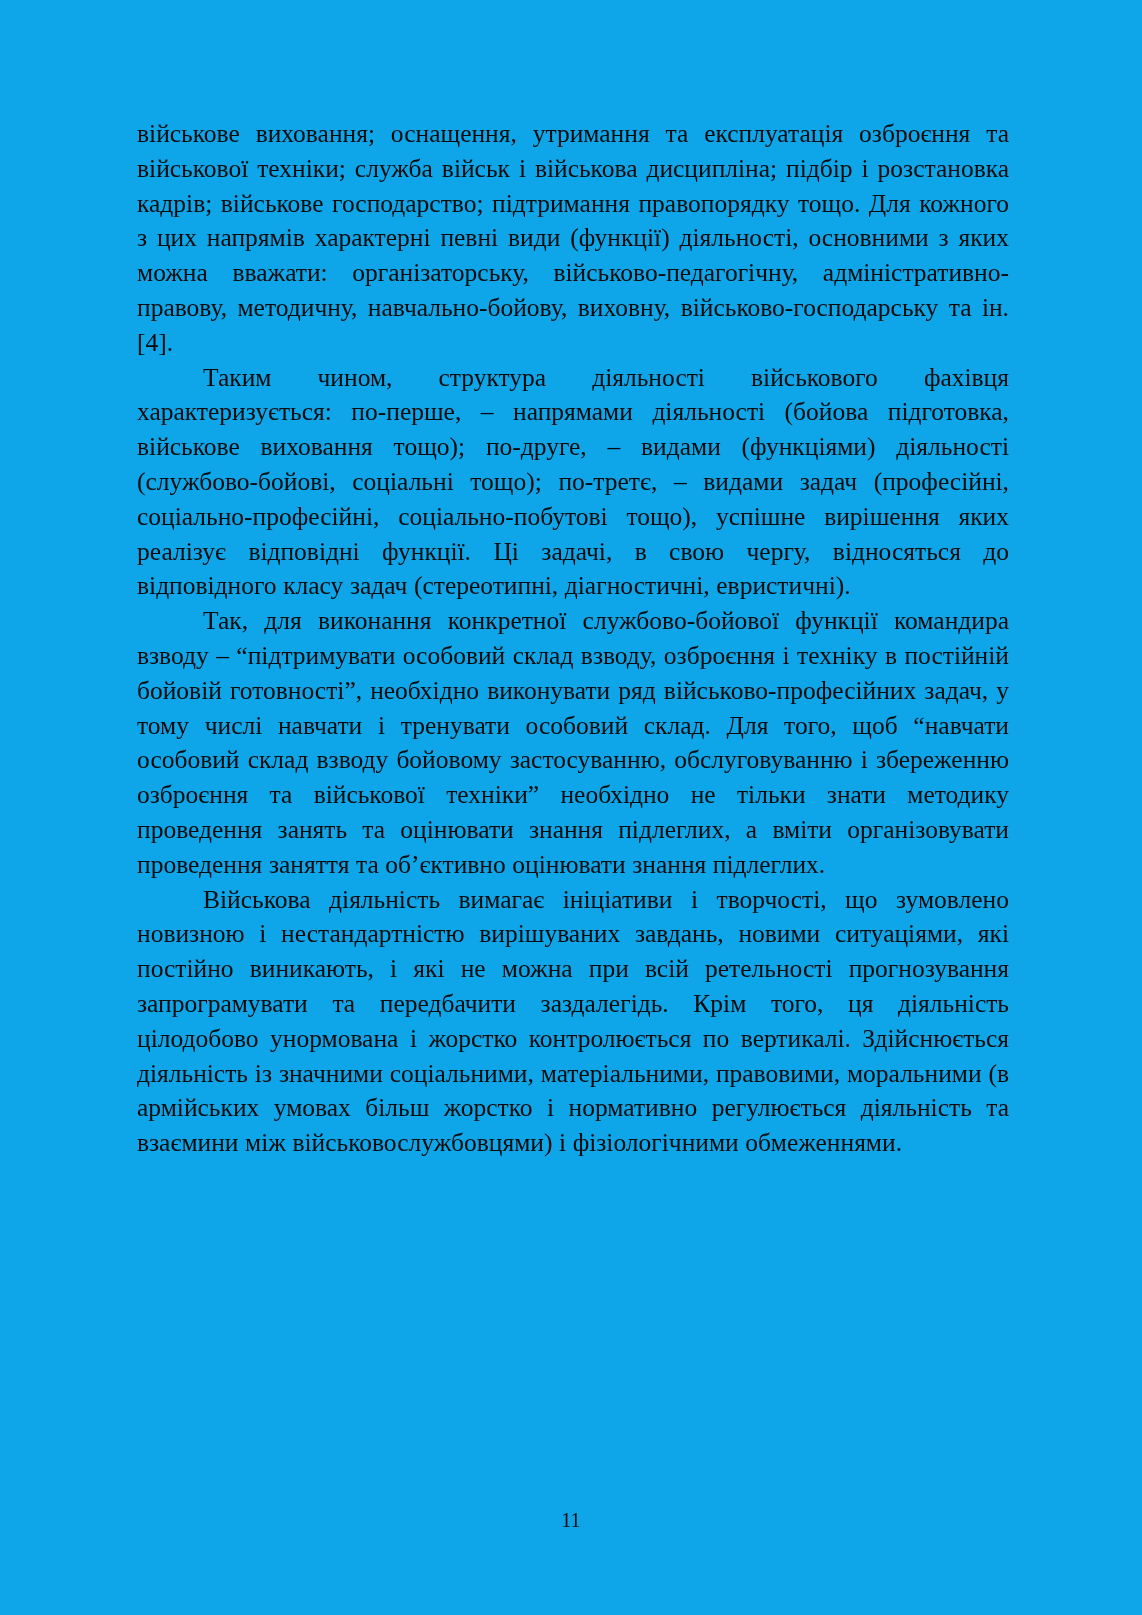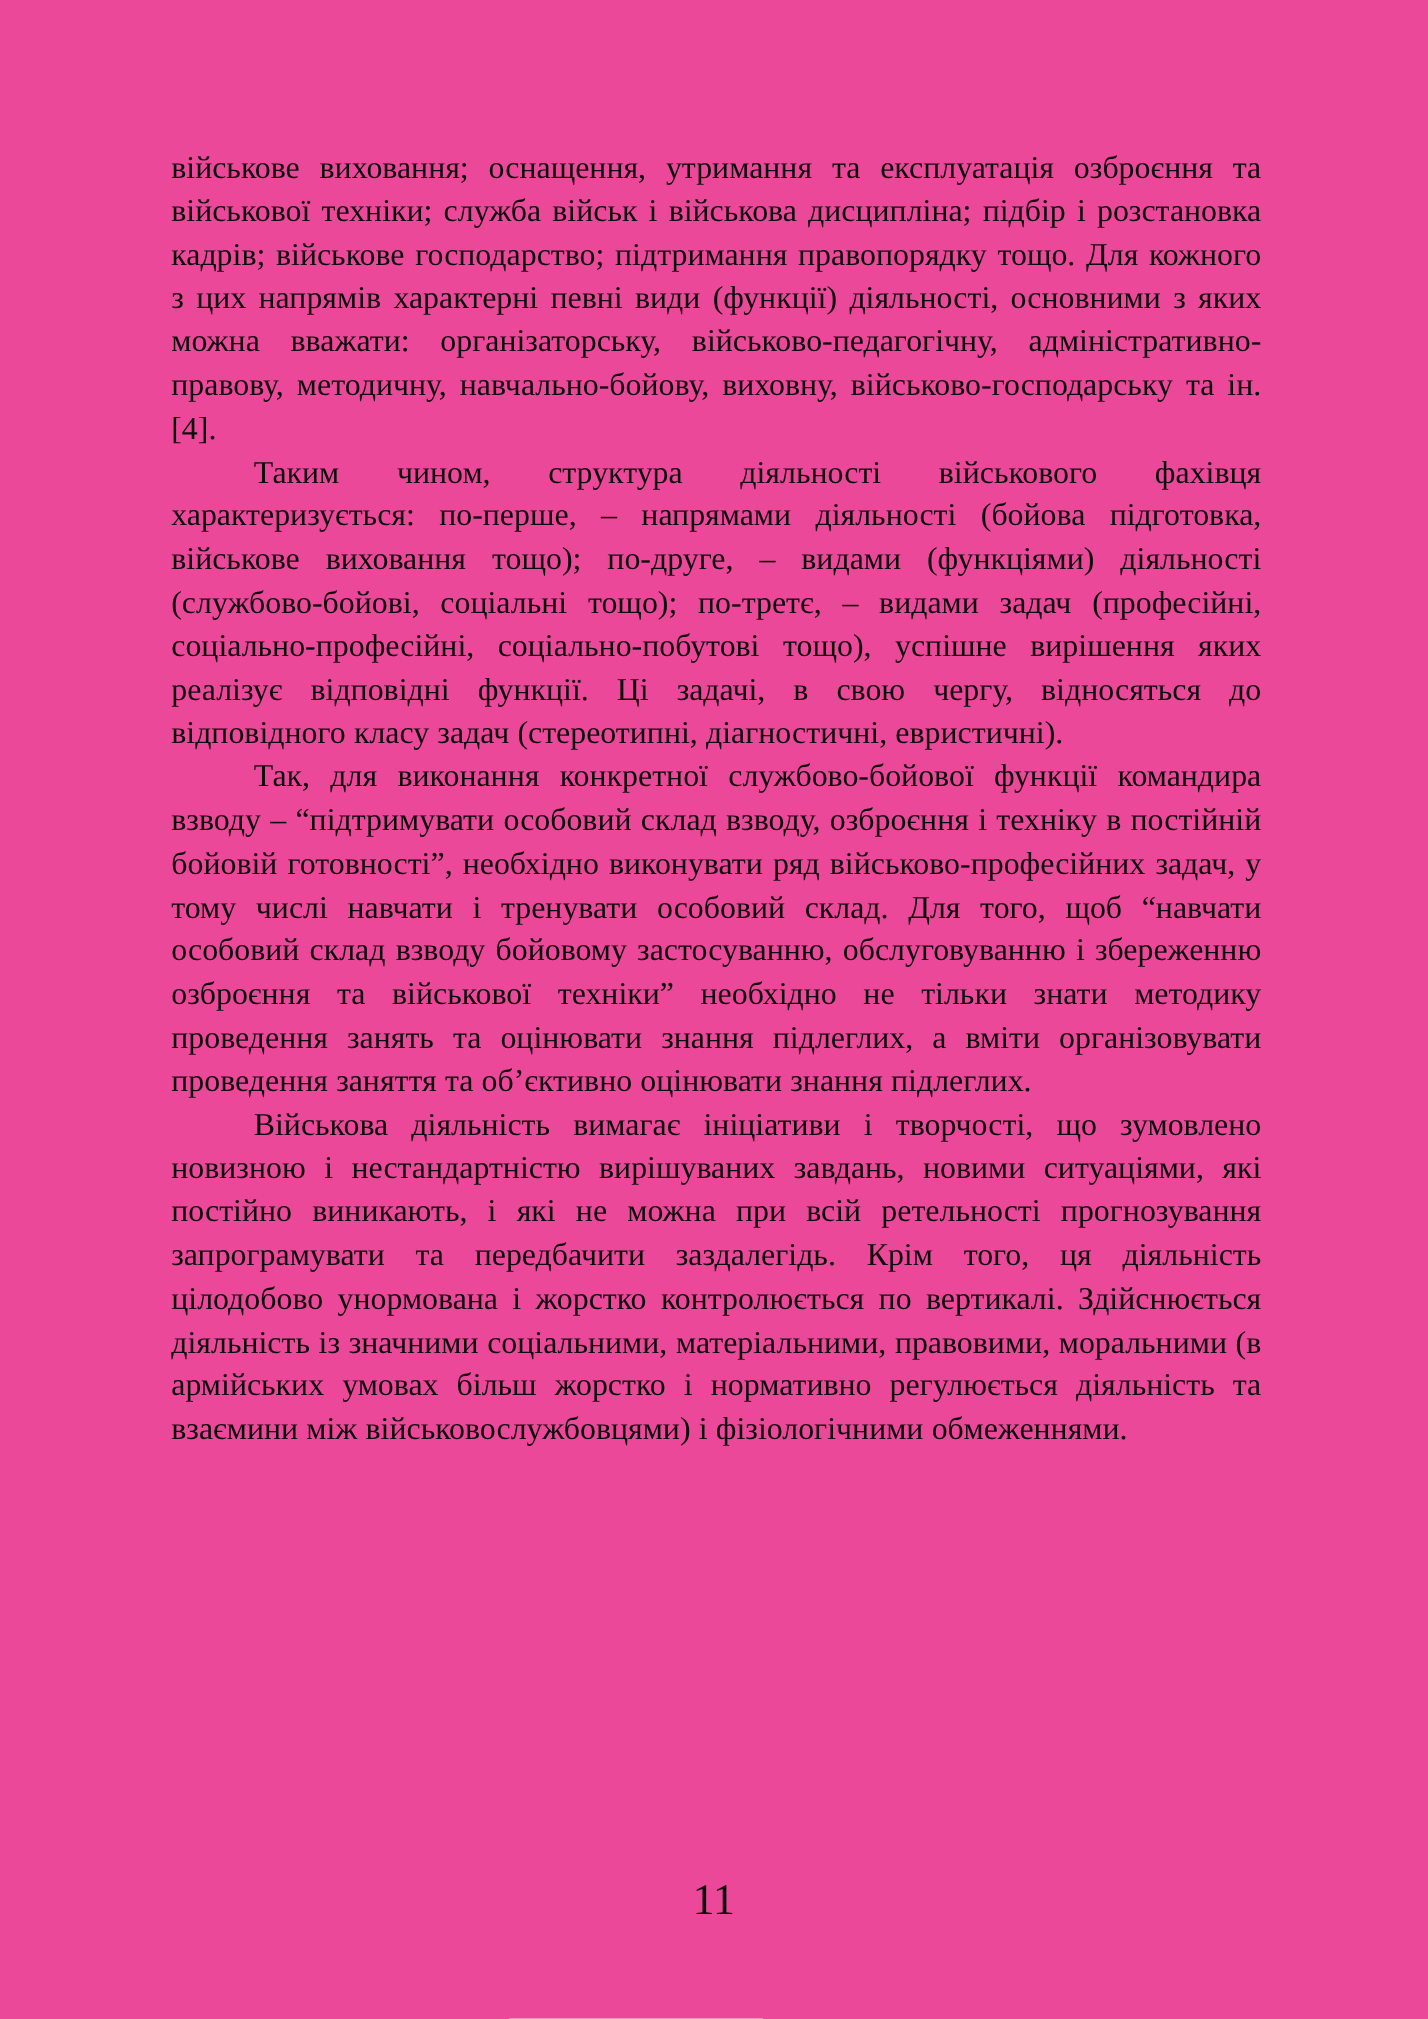--- a/index.html
+++ b/index.html
@@ -6,21 +6,21 @@
   html, body {
     margin: 0;
     padding: 0;
     background: #ffffff;
   }
 
   .page {
     position: relative;
     width: 1142px;
     height: 1615px;
-    background: #ec4899;
+    background: #0ea5e9;
     margin: 0 auto;
     overflow: hidden;
     box-sizing: border-box;
   }
 
   .text-column {
     position: absolute;
     left: 137px;
     top: 117px;
     width: 872px;
@@ -57,21 +57,21 @@
     content: none;
   }
 
   .page-number {
     position: absolute;
     left: 0;
     right: 0;
     top: 1505px;
     text-align: center;
     font-family: "Liberation Serif", "DejaVu Serif", serif;
-    font-size: 35px;
+    font-size: 20px;
     line-height: 30px;
     color: #0b0b0b;
   }
 </style>
 </head>
 <body>
 
 <div class="page">
 
   <div class="text-column">

